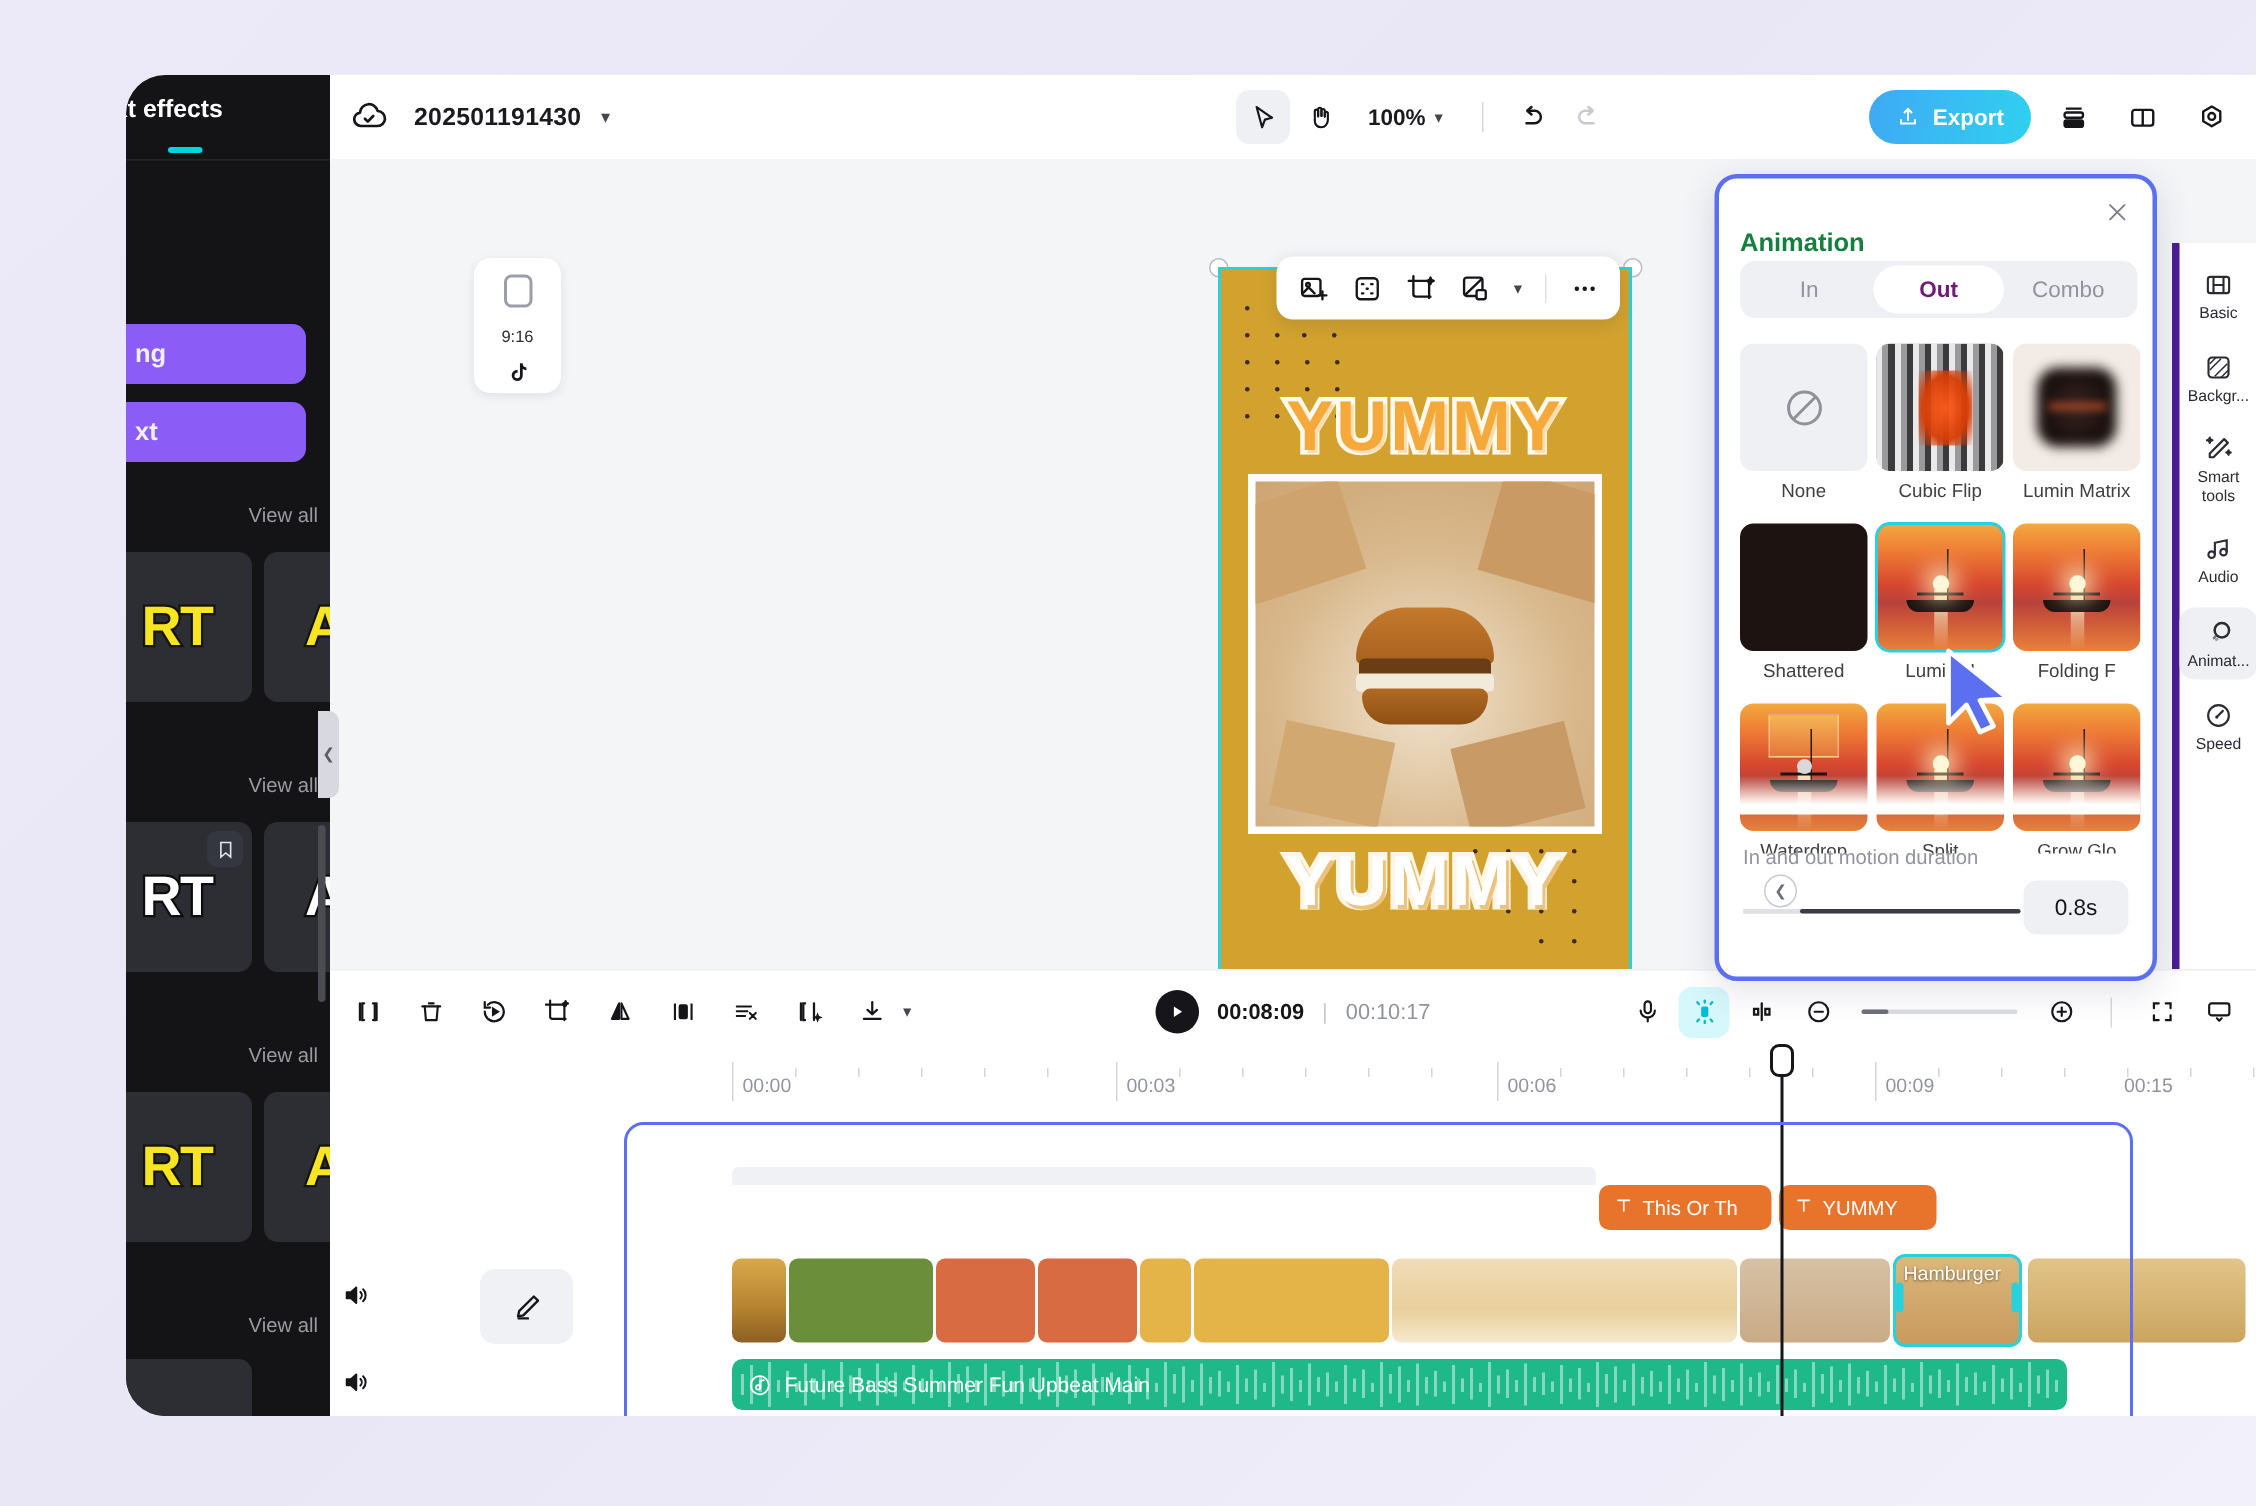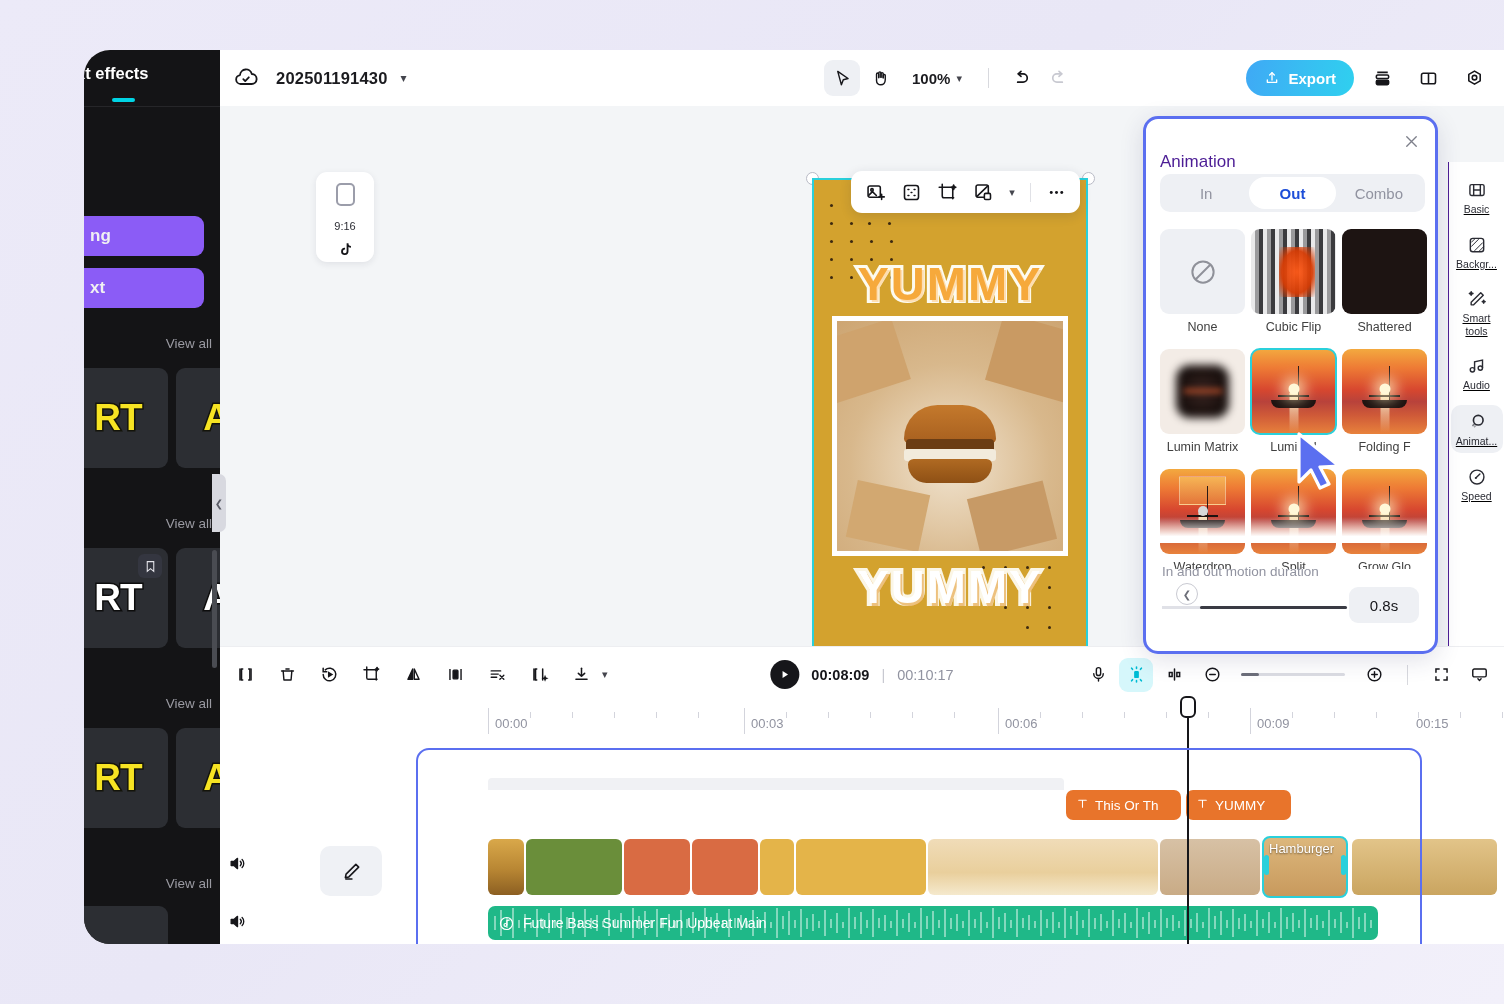--- a/index.html
+++ b/index.html
@@ -323,23 +323,22 @@
     width: 1006px; height: 240px;
     border: 2.5px solid #5b6ff0; border-radius: 13px;
     pointer-events: none; z-index: 40;
   }
 
   
   .rail {
     position: absolute; right: 0; top: 56px;
     width: 56px; height: 540px;
     background: #fff;
-    border-left: 1px solid #4c1d95;
+    border-left: 5px solid #4c1d95;
     padding-top: 12px;
-    text-decoration: underline;
   }
   .rail-item {
     width: 52px; margin: 0 auto 8px;
     border-radius: 10px;
     display: flex; flex-direction: column; align-items: center;
     padding: 6px 0 5px;
     color: #2a2b33;
   }
   .rail-item.active { background: #eef0f4; }
   .rail-label { font-size: 10.5px; margin-top: 3px; text-align: center; line-height: 1.2; color: #2a2b33; }
@@ -351,33 +350,33 @@
     background: #fff; border-radius: 15px;
     border: 3px solid #5b6ff0;
     box-shadow: 0 6px 24px rgba(40,44,90,.14);
     overflow: hidden;
     z-index: 50;
   }
   .ap-head {
     position: absolute; left: 0; top: 0; width: 100%; height: 50px;
     display: flex; align-items: center; padding: 0 14px;
   }
-  .ap-title { font-size: 17px; font-weight: normal; color: #4c1d95; margin-top: 36px; }
+  .ap-title { font-size: 17px; font-weight: bold; color: #15803d; margin-top: 36px; }
   .ap-close { margin-left: auto; color: #7d7f8a; font-size: 19px; }
   .ap-tabs {
     position: absolute; left: 14px; top: 55px;
     width: 265px; height: 38px;
     background: #eef0f4; border-radius: 10px;
     display: flex; padding: 3px;
   }
   .ap-tab {
     flex: 1; display: flex; align-items: center; justify-content: center;
     font-size: 15px; color: #9193a0; border-radius: 8px;
   }
-  .ap-tab.active { background: #fff; color: #1d4ed8; font-weight: bold; border-radius: 16px; }
+  .ap-tab.active { background: #fff; color: #701a75; font-weight: bold; border-radius: 16px; }
   .ap-grid {
     position: absolute; left: 14px; top: 110px;
     width: 267px; height: 340px;
     display: grid; grid-template-columns: repeat(3, 85px);
     grid-auto-rows: 120px;
     column-gap: 6px; row-gap: 0;
     overflow: hidden;
   }
   .ap-cell { width: 85px; }
   .ap-thumb {
@@ -1195,27 +1194,27 @@
         </div>
         <div class="ap-name">None</div>
       </div>
 
       <div class="ap-cell">
         <div class="ap-thumb th-cubic"></div>
         <div class="ap-name">Cubic Flip</div>
       </div>
 
       <div class="ap-cell">
+        <div class="ap-thumb th-blur"></div>
+        <div class="ap-name">Lumin Matrix</div>
+      </div>
+
+      <div class="ap-cell">
         <div class="ap-thumb th-dark"></div>
         <div class="ap-name">Shattered</div>
-      </div>
-
-      <div class="ap-cell">
-        <div class="ap-thumb th-blur"></div>
-        <div class="ap-name">Lumin Matrix</div>
       </div>
 
       <div class="ap-cell">
         <div class="ap-thumb th-sail sel">
           <span class="glow"></span>
             <span class="mast"></span>
             <span class="boom"></span>
             <span class="hull"></span>
             <span class="sun"></span>
         </div>

